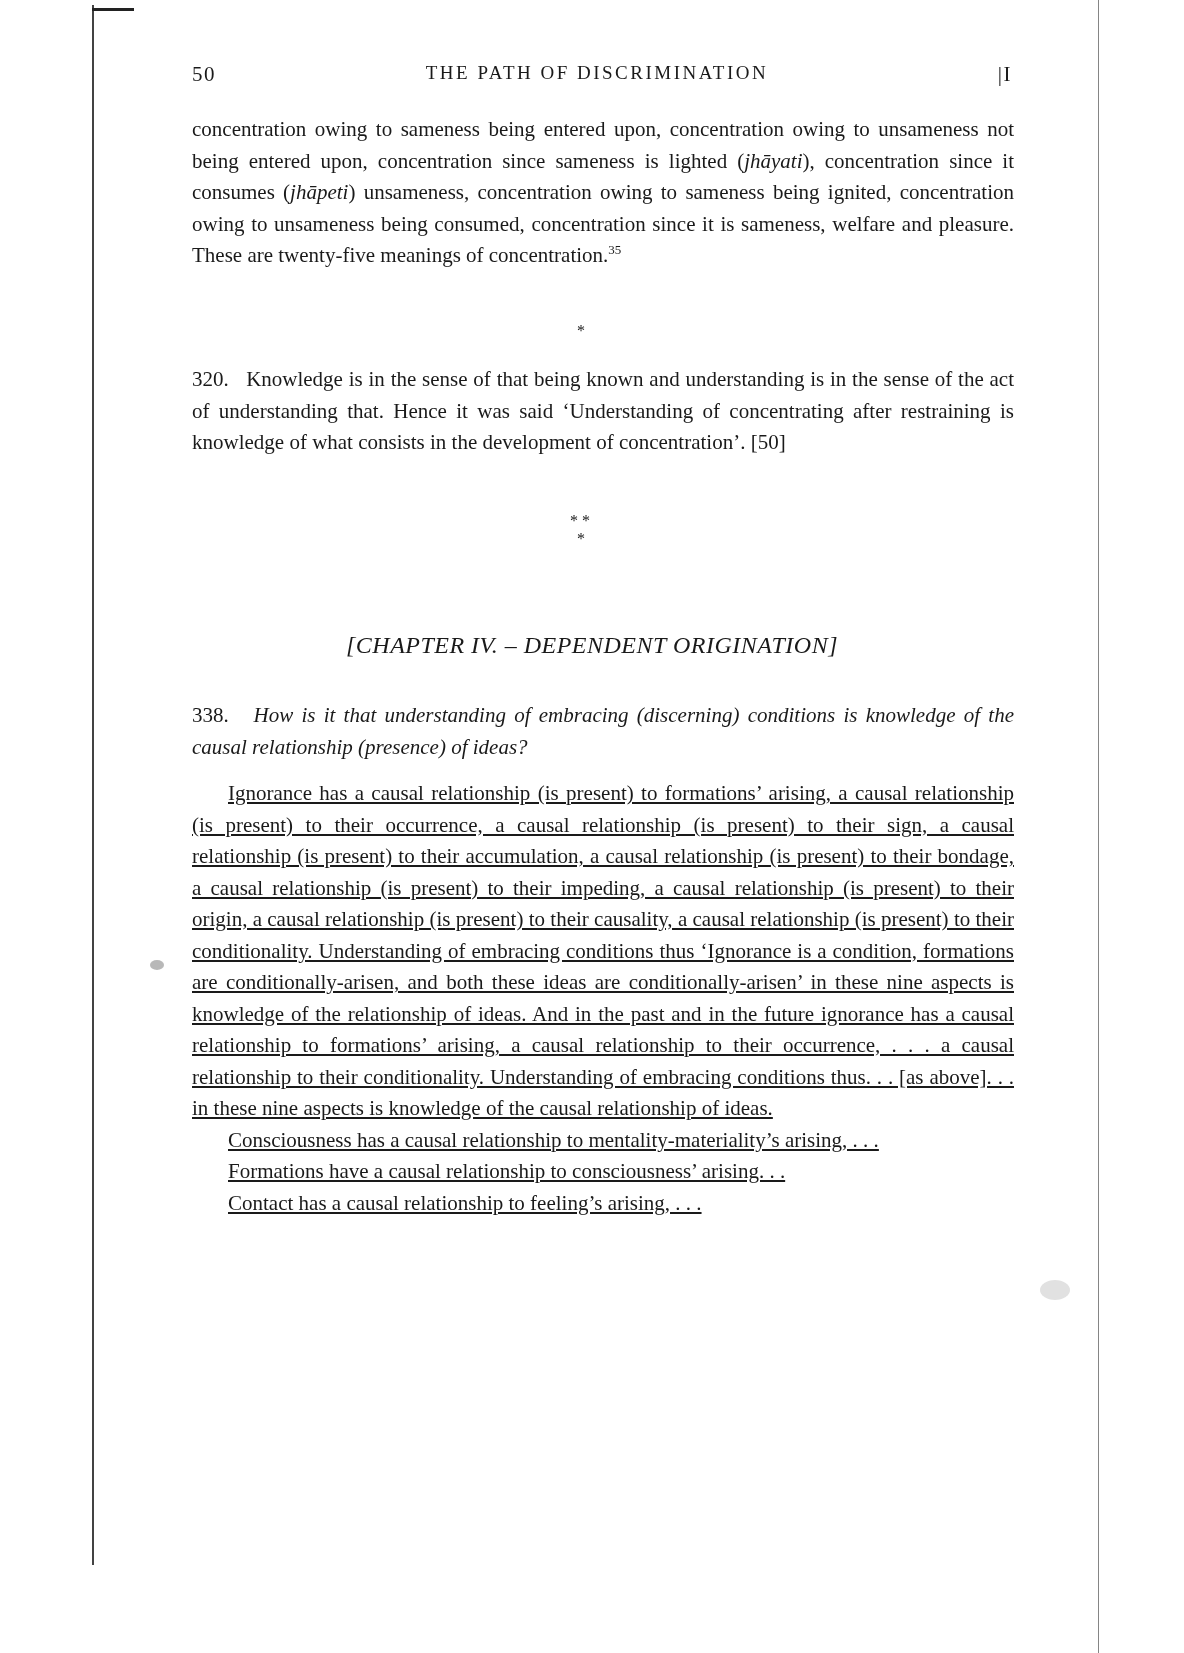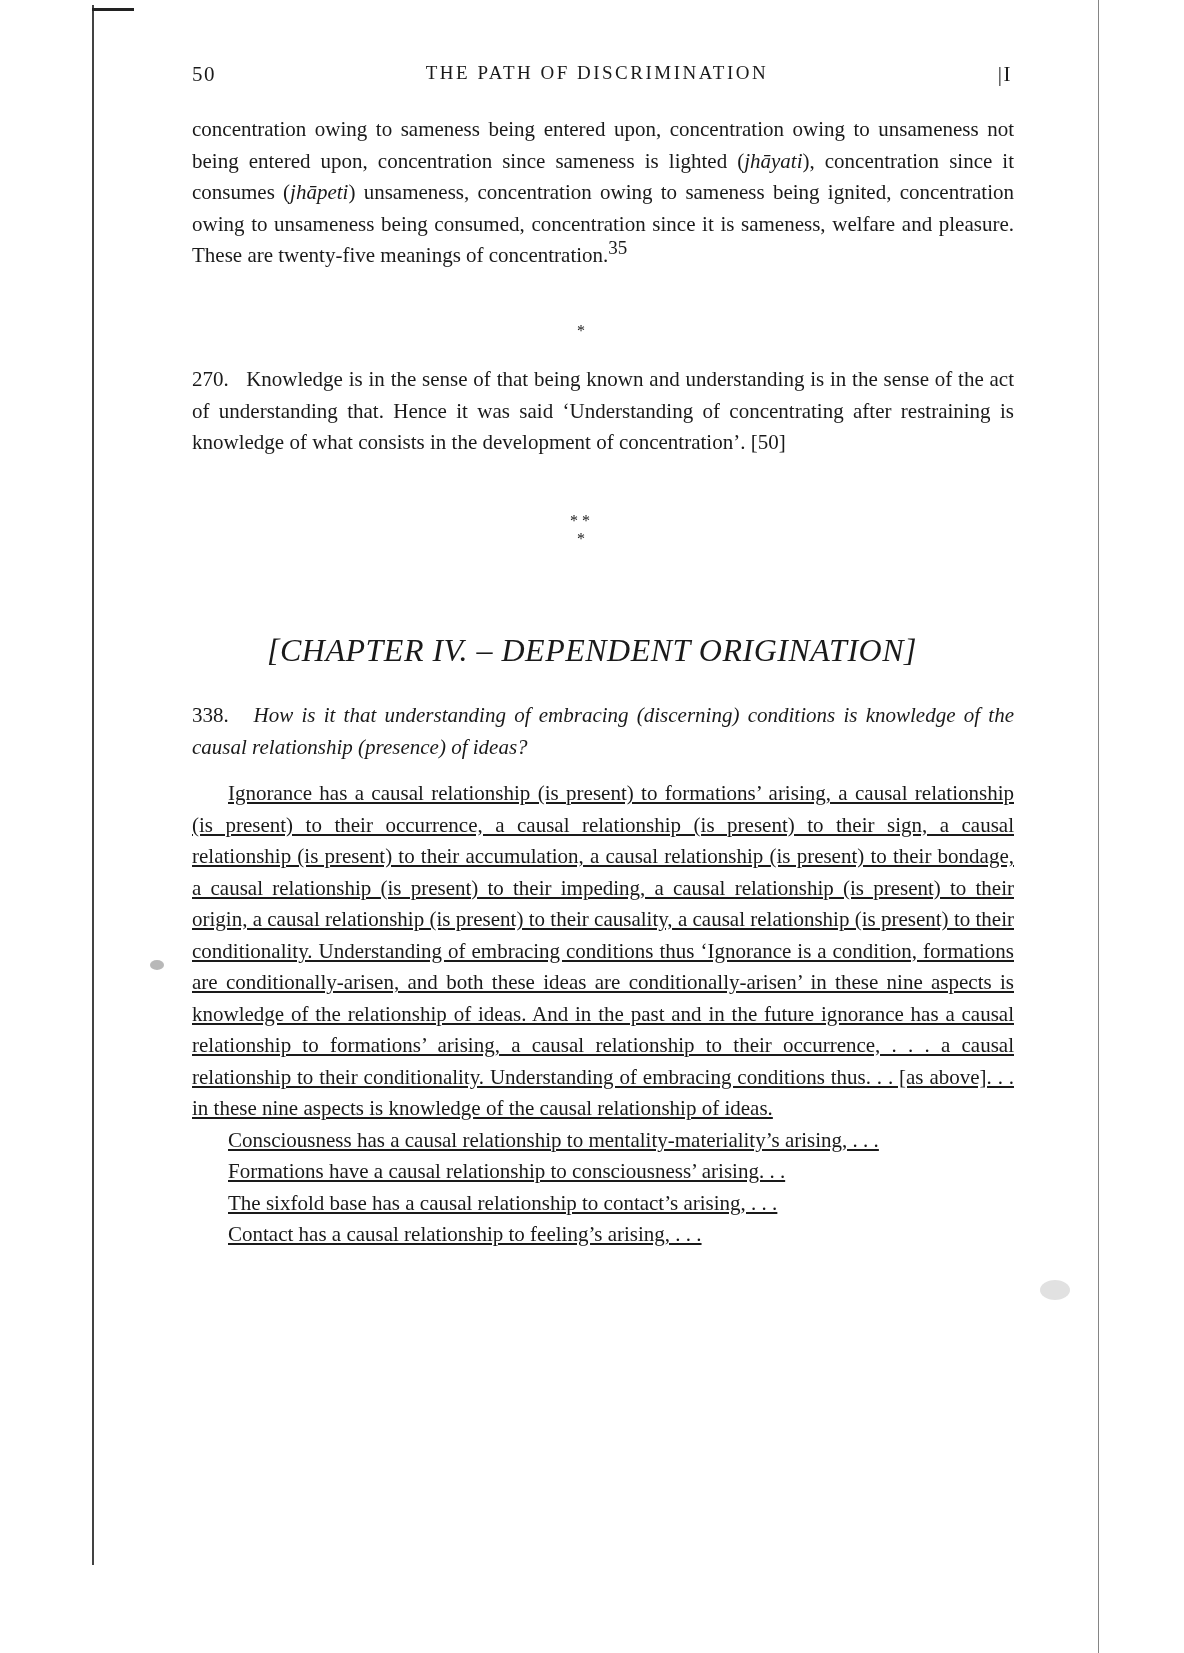--- a/index.html
+++ b/index.html
@@ -9,24 +9,24 @@
   .scan-edge-top { position:absolute; left:92px; top:8px; width:42px; height:3px; background:#222; }
   .scan-edge-right { position:absolute; left:1098px; top:0; width:1px; height:1653px; background:#333; opacity:.6; }
   .speckle { position:absolute; background:#333; border-radius:50%; }
   .header { position:absolute; top:62px; left:192px; width:820px; height:30px; font-size:21px; letter-spacing:1.5px; }
   .header .pnum { position:absolute; left:0; top:0;font-family:Liberation Serif, serif; }
   .header .title { position:absolute; left:0; right:10px; text-align:center; font-size:19px; letter-spacing:2.5px; }
   .header .mark { position:absolute; right:0; top:0; }
   .para { position:absolute; left:192px; width:822px; font-size:21px; line-height:31.5px; text-align:justify; }
   .para p { margin:0; }
   .star { position:absolute; font-size:16px; }
-  .chapter { position:absolute; top:632px; left:0; width:1184px; text-align:center; font-size:32px; font-style:italic; letter-spacing:.5px; }
+  .chapter { position:absolute; top:632px; left:0; width:1184px; text-align:center; font-size:24px; font-style:italic; letter-spacing:.5px; }
   .q { font-style:italic; }
   .indent { text-indent:36px;text-decoration:underline; }
-  sup { font-size:19px; line-height:0;margin-top:32px; }
+  sup { font-size:13px; line-height:0;margin-top:32px; }
 </style>
 </head>
 <body>
 
 <div class="scan-edge-top"></div>
 <div class="scan-edge-left"></div>
 <div class="scan-edge-right"></div>
 <div class="speckle" style="left:150px;top:960px;width:14px;height:10px;opacity:.35"></div>
 <div class="speckle" style="left:1040px;top:1280px;width:30px;height:20px;opacity:.15"></div>
 
@@ -36,31 +36,30 @@
   <span class="mark">|I</span>
 </div>
 
 <div class="para" style="top:114px">
   <p><span>concentration owing to sameness being entered upon, concentration owing to unsameness not being entered upon, concentration since sameness is lighted (</span><i>jhāyati</i><span>), concentration since it consumes (</span><i>jhāpeti</i><span>) unsameness, concentration owing to sameness being ignited, concentration owing to unsameness being consumed, concentration since it is sameness, welfare and pleasure. These are twenty-five meanings of concentration.</span><sup>35</sup></p>
 </div>
 
 <div class="star" style="top:322px;left:577px">*</div>
 
 <div class="para" style="top:364px">
-  <p><span>270.</span>&nbsp;&nbsp;&nbsp;<span>Knowledge is in the sense of that being known and understanding is in the sense of the act of understanding that. Hence it was said ‘Understanding of concentrating after restraining is knowledge of what consists in the development of concentration’. [50]</span></p>
+  <p><span>320.</span>&nbsp;&nbsp;&nbsp;<span>Knowledge is in the sense of that being known and understanding is in the sense of the act of understanding that. Hence it was said ‘Understanding of concentrating after restraining is knowledge of what consists in the development of concentration’. [50]</span></p>
 </div>
 
 <div class="star" style="top:512px;left:570px">* *</div>
 <div class="star" style="top:530px;left:577px">*</div>
 
 <div class="chapter">[CHAPTER IV. – DEPENDENT ORIGINATION]</div>
 
 <div class="para" style="top:700px">
   <p><span>338.</span>&nbsp;&nbsp;&nbsp;<span class="q">How is it that understanding of embracing (discerning) conditions is knowledge of the causal relationship (presence) of ideas?</span></p>
 </div>
 
 <div class="para" style="top:778px">
   <p class="indent">Ignorance has a causal relationship (is present) to formations’ arising, a causal relationship (is present) to their occurrence, a causal relationship (is present) to their sign, a causal relationship (is present) to their accumulation, a causal relationship (is present) to their bondage, a causal relationship (is present) to their impeding, a causal relationship (is present) to their origin, a causal relationship (is present) to their causality, a causal relationship (is present) to their conditionality. Understanding of embracing conditions thus ‘Ignorance is a condition, formations are conditionally-arisen, and both these ideas are conditionally-arisen’ in these nine aspects is knowledge of the relationship of ideas. And in the past and in the future ignorance has a causal relationship to formations’ arising, a causal relationship to their occurrence, . . . a causal relationship to their conditionality. Understanding of embracing conditions thus. . . [as above]. . . in these nine aspects is knowledge of the causal relationship of ideas.</p>
   <p class="indent">Consciousness has a causal relationship to mentality-materiality’s arising, . . .</p>
   <p class="indent">Formations have a causal relationship to consciousness’ arising. . .</p>
-  <p class="indent">The sixfold base has a causal relationship to contact’s arising, . . .</p>
   <p class="indent">Contact has a causal relationship to feeling’s arising, . . .</p>
 </div>
 
 </body></html>

